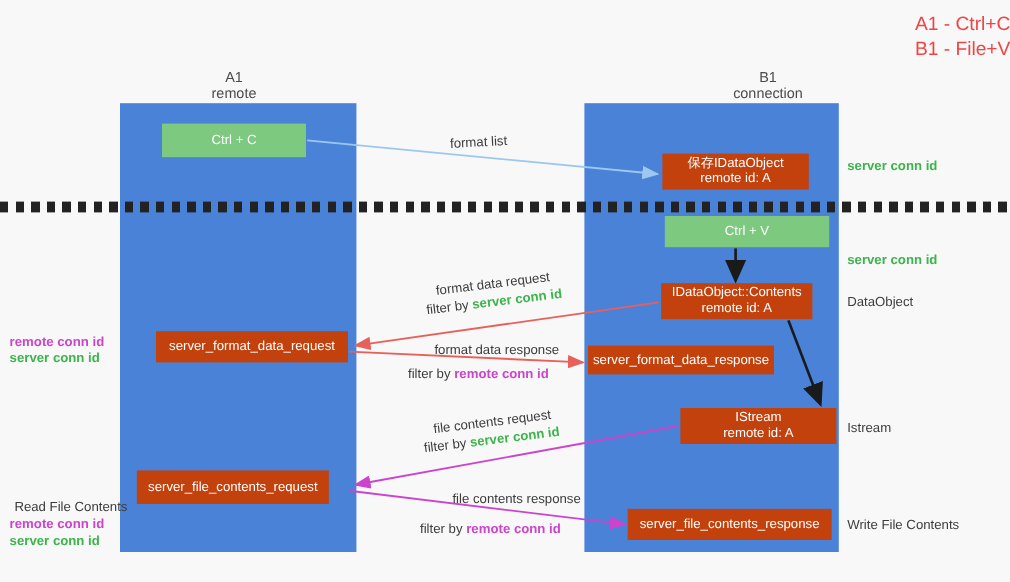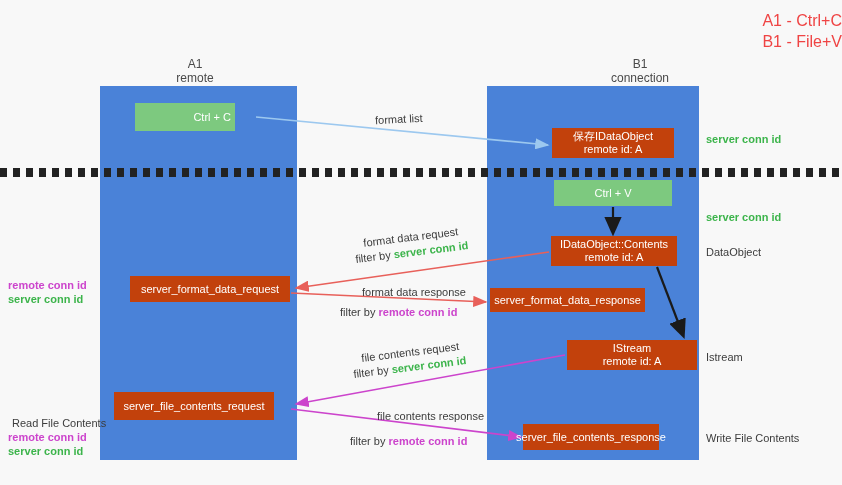--- a/index.html
+++ b/index.html
@@ -36,29 +36,29 @@
     position:absolute;box-sizing:border-box;
     color:#ffffff;font-size:11px;line-height:13px;
     display:flex;align-items:center;justify-content:center;
     text-align:center;padding:2px 4px;
   }
   .node.green{background:#7dc97f;}
   .node.orange{background:#c2410c;}
   .node .l2{display:block;}
 
   
-  #n-ctrlc   {left:135px;top:103px;width:100px;height:28px;justify-content:flex-end;}
+  #n-ctrlc   {left:135px;top:103px;width:120px;height:28px;}
   #n-idataobj{left:552px;top:128px;width:122px;height:30px;}
-  #n-ctrlv   {left:554px;top:180px;width:118px;height:26px;}
+  #n-ctrlv   {left:554px;top:180px;width:137px;height:26px;}
   #n-getdata {left:551px;top:236px;width:126px;height:30px;}
   #n-sfdreq  {left:130px;top:276px;width:160px;height:26px;}
   #n-sfdresp {left:490px;top:288px;width:155px;height:24px;}
   #n-istream {left:567px;top:340px;width:130px;height:30px;}
   #n-sfcreq  {left:114px;top:392px;width:160px;height:28px;}
-  #n-sfcresp {left:523px;top:424px;width:136px;height:26px;}
+  #n-sfcresp {left:523px;top:424px;width:170px;height:26px;}
 
   
   .side-note{position:absolute;font-size:11px;line-height:14px;}
   .side-note.green{color:#3cb44b;font-weight:bold;}
   .side-note.dark{color:#3c3c3c;}
   #sn-server1{left:706px;top:132px;}
   #sn-server2{left:706px;top:210px;}
   #sn-dataobject{left:706px;top:245px;}
   #sn-istream{left:706px;top:350px;}
   #sn-writefile{left:706px;top:431px;}

